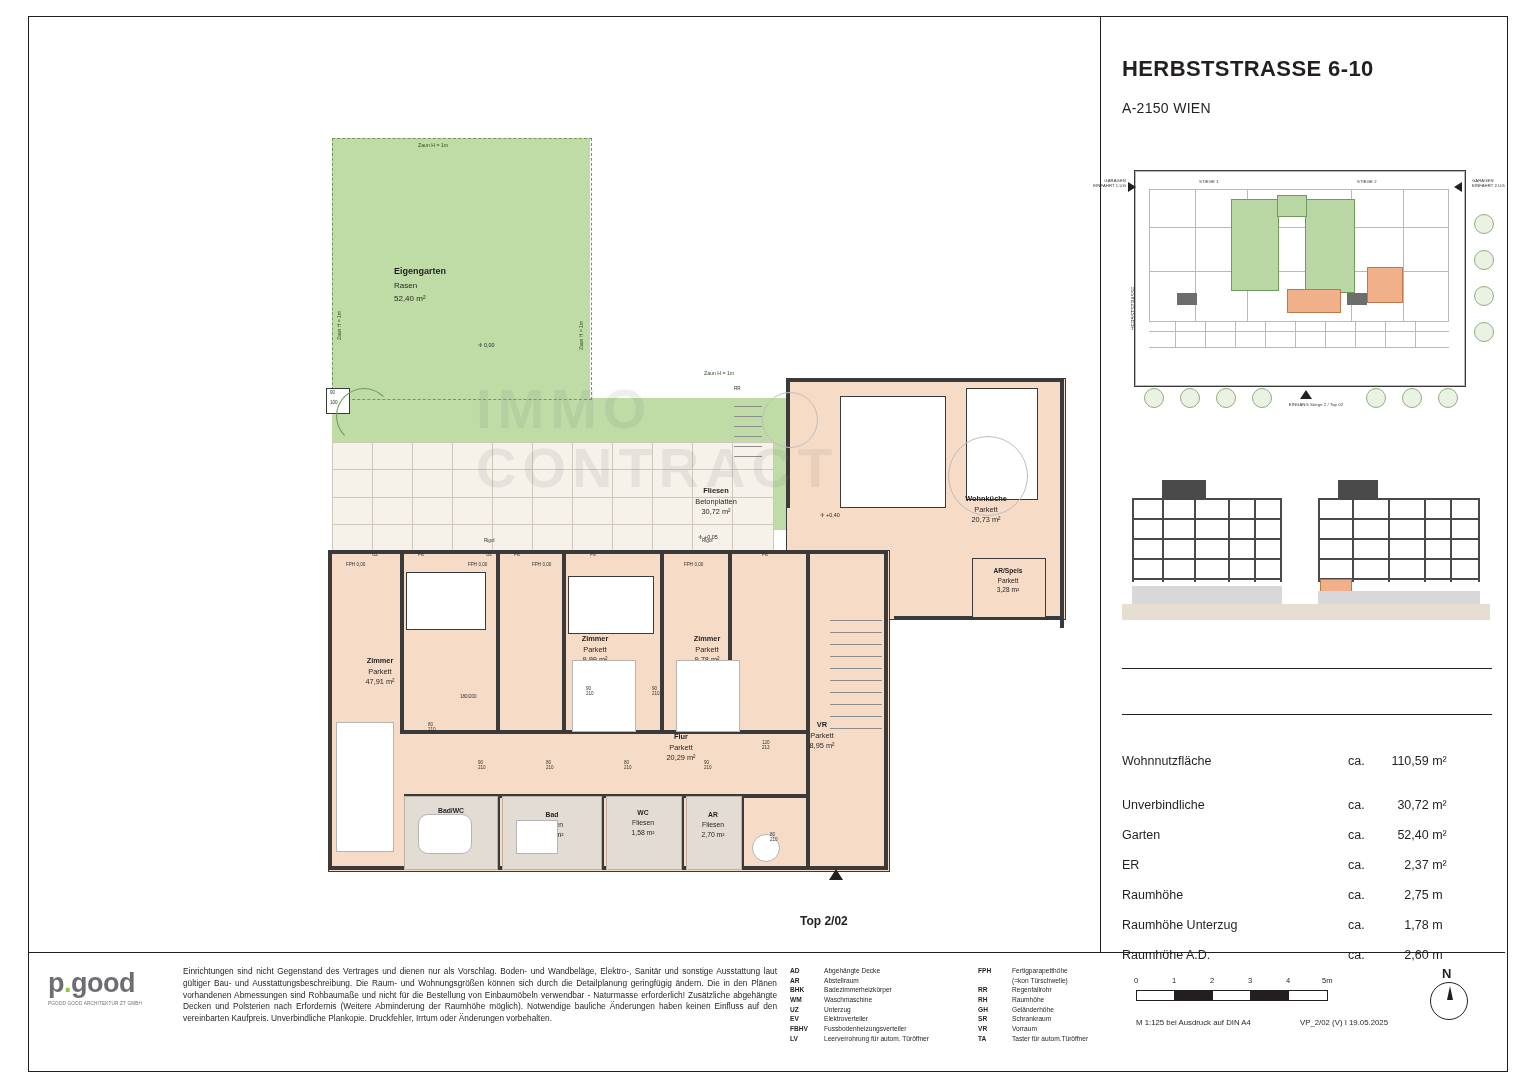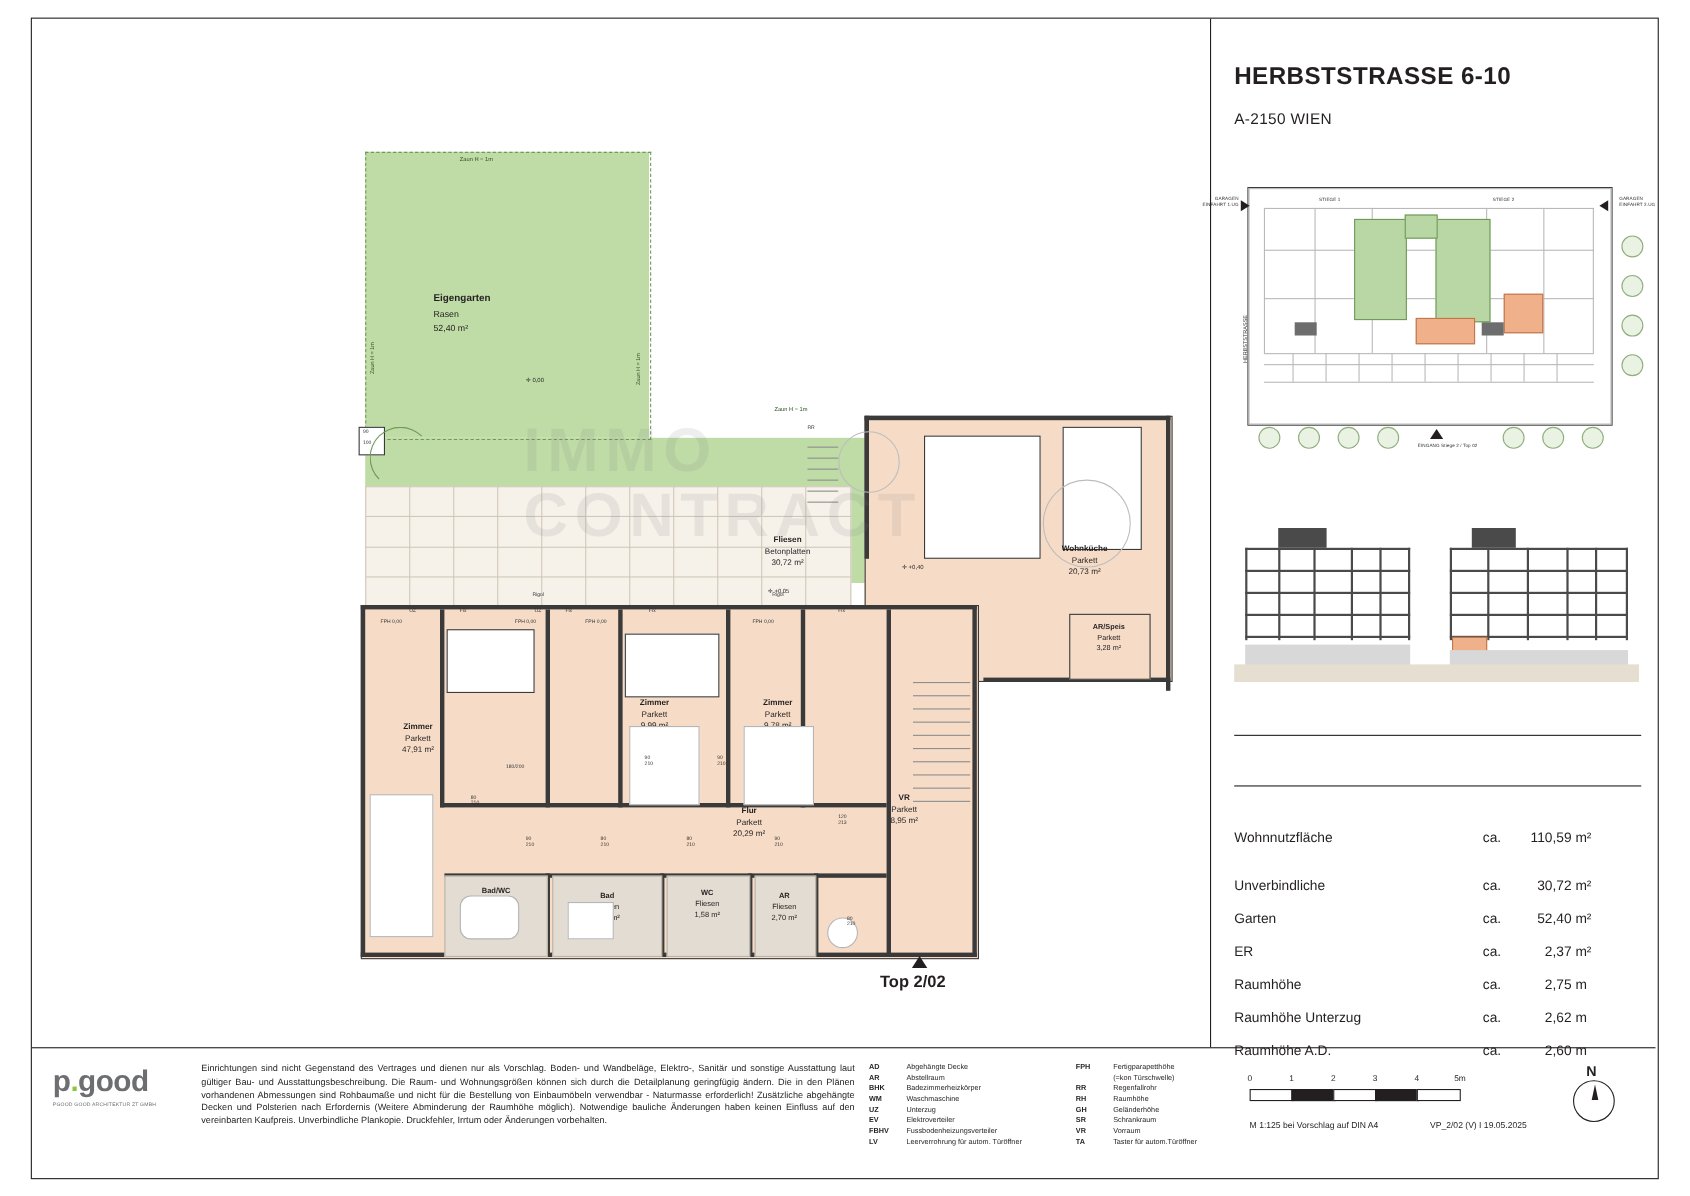--- a/index.html
+++ b/index.html
@@ -81,21 +81,21 @@
   .aptE{position:absolute;left:486px;top:258px;width:278px;height:240px;background:#f6dcc7;border:1px solid #3a3a3a;}
   .wall{position:absolute;background:#3a3a3a;}
   .room-lbl{position:absolute;font-size:7.4px;line-height:1.45;text-align:center;font-weight:bold;}
   .room-lbl .n{font-weight:normal;}
   .tile{position:absolute;background:#e2dcd2;border:1px solid #b9b2a6;}
   .dim{position:absolute;font-size:4.6px;color:#333;}
   .arc{position:absolute;border:1px solid #9a9a9a;border-radius:50%;}
   .stair{position:absolute;}
   .stair div{position:absolute;background:#8d8d8d;}
   .watermark{position:absolute;left:176px;top:260px;width:480px;height:200px;font-size:56px;font-weight:bold;color:rgba(120,120,120,.13);letter-spacing:6px;line-height:1.05;pointer-events:none;}
-  .topmark{position:absolute;left:500px;top:764px;font-size:15px;font-weight:bold;}
+  .topmark{position:absolute;left:500px;top:794px;font-size:12px;font-weight:bold;}
   .topmark-tri{position:absolute;left:529px;top:749px;width:0;height:0;border-left:7px solid transparent;border-right:7px solid transparent;border-bottom:11px solid #231f20;}
   .rot90{position:absolute;font-size:5px;color:#333;transform:rotate(-90deg);transform-origin:left top;white-space:nowrap;}
   .smallbox{position:absolute;border:1px solid #3a3a3a;background:#fff;}
   .elev{position:absolute;font-size:5.4px;}
 </style>
 </head>
 <body>
 
 <div class="sheet">
   <div class="frame"></div>
@@ -220,21 +220,21 @@
     <div class="row" style="top:190px;">
       <span class="k">ER</span>
       <span class="v"><span>ca.</span><span class="num">2,37</span> <span>m²</span></span>
     </div>
     <div class="row" style="top:220px;">
       <span class="k">Raumhöhe</span>
       <span class="v"><span>ca.</span><span class="num">2,75</span> <span>m</span></span>
     </div>
     <div class="row" style="top:250px;">
       <span class="k">Raumhöhe Unterzug</span>
-      <span class="v"><span>ca.</span><span class="num">2,62</span> <span>m</span></span>
+      <span class="v"><span>ca.</span><span class="num">1,78</span> <span>m</span></span>
     </div>
     <div class="row" style="top:280px;">
       <span class="k">Raumhöhe A.D.</span>
       <span class="v"><span>ca.</span><span class="num">2,60</span> <span>m</span></span>
     </div>
   </div>
 
   <div class="plan">
 
     <div class="garden"></div>
@@ -521,20 +521,20 @@
     <div class="sb-seg" style="left:76px;width:38px;background:#fff;"></div>
     <div class="sb-seg" style="left:114px;width:38px;background:#231f20;"></div>
     <div class="sb-seg" style="left:152px;width:38px;background:#fff;"></div>
     <div class="sb-lbl" style="left:-2px;">0</div>
     <div class="sb-lbl" style="left:36px;">1</div>
     <div class="sb-lbl" style="left:74px;">2</div>
     <div class="sb-lbl" style="left:112px;">3</div>
     <div class="sb-lbl" style="left:150px;">4</div>
     <div class="sb-lbl" style="left:186px;">5m</div>
   </div>
-  <div class="scaletext">M 1:125 bei Vorschlag auf DIN A4</div>
+  <div class="scaletext">M 1:125 bei Ausdruck auf DIN A4</div>
   <div class="planid">VP_2/02 (V) I 19.05.2025</div>
   <div class="north">
     <div class="north-c"></div>
     <div class="north-n">N</div>
     <div class="north-ndl"></div>
   </div>
 </div>
 
 </body></html>

